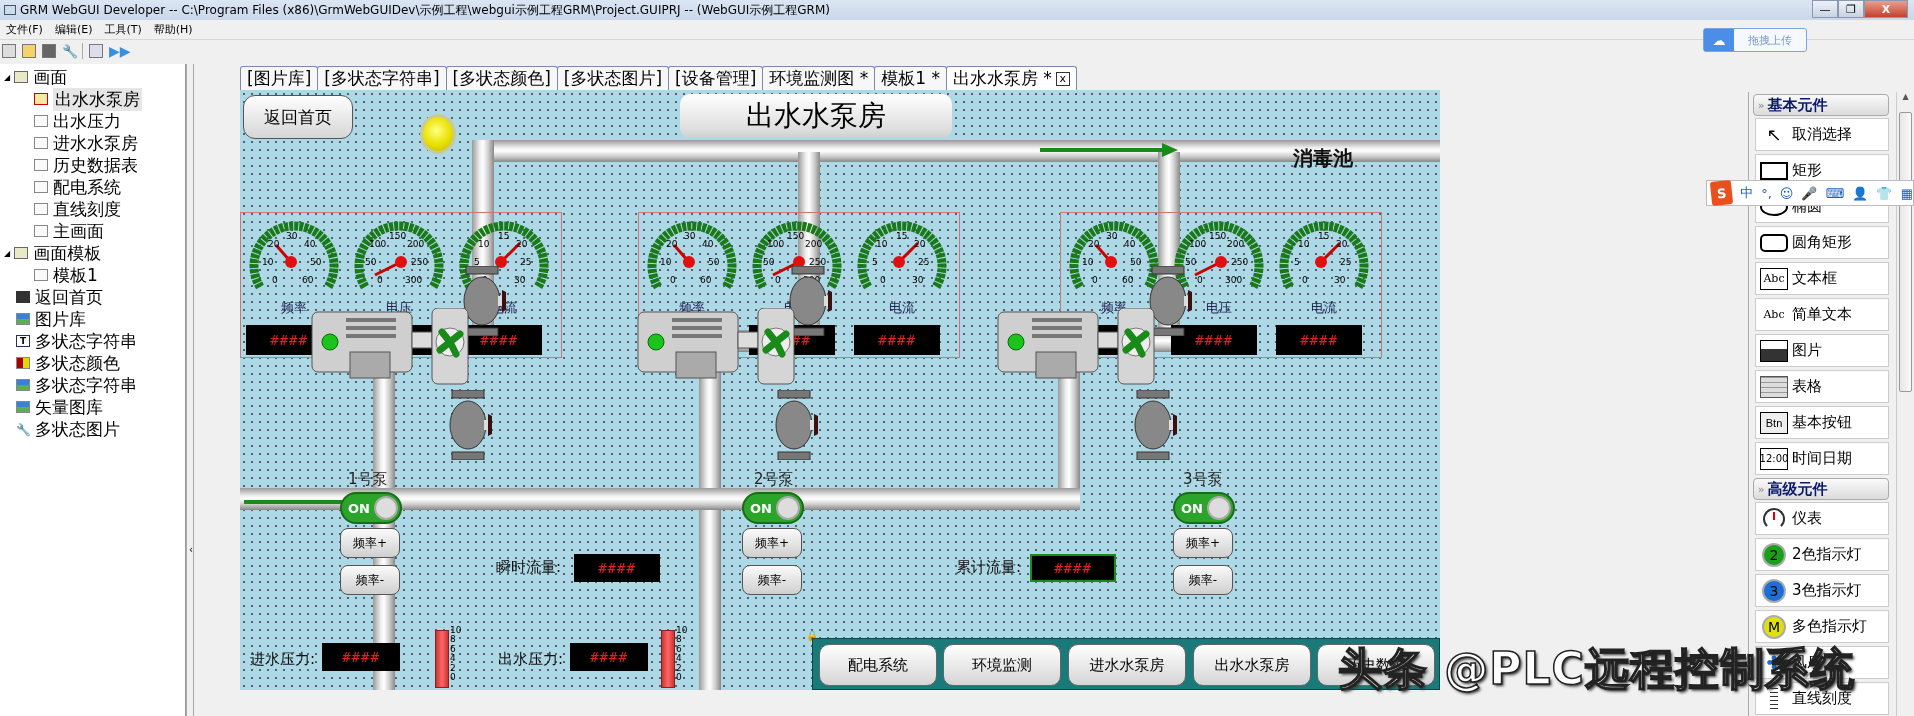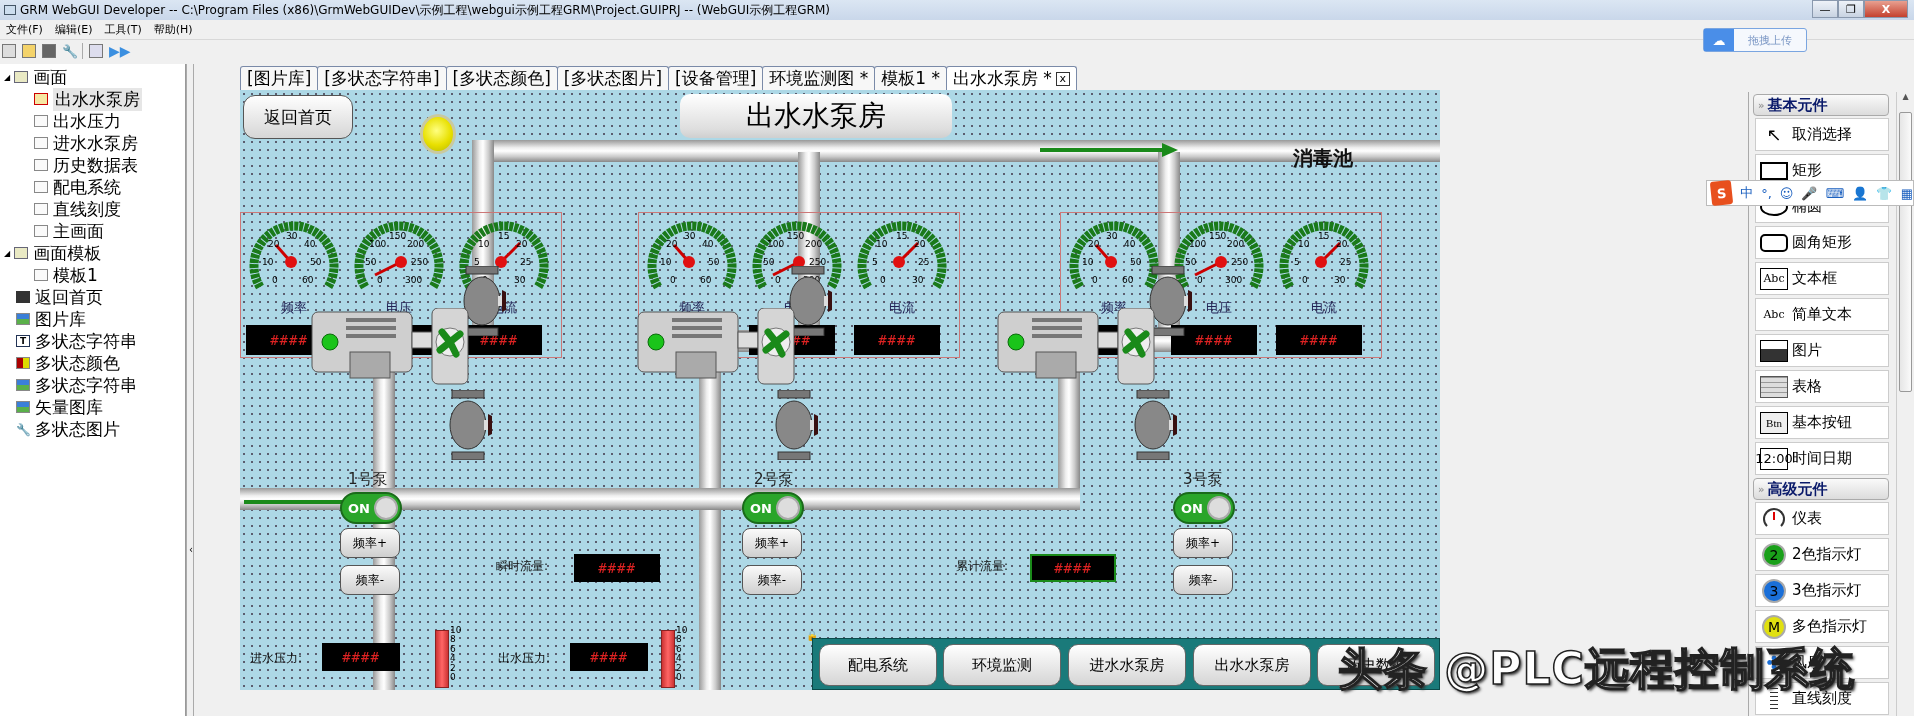--- a/index.html
+++ b/index.html
@@ -51,21 +51,21 @@
 .gauge svg{width:96px;height:84px}
 .gauge-lbl{position:absolute;width:96px;text-align:center;font-size:13px;color:#225}
 .led{position:absolute;width:86px;height:30px;background:#000;display:flex;align-items:center;justify-content:center;color:#d22;font-family:"DejaVu Sans Mono",monospace;font-size:14px;letter-spacing:1px}
 .led.green{border:2px solid #1a8a1a}
 .valve{position:absolute;width:44px;height:70px}
 .motor{position:absolute;width:160px;height:80px}
 .pump-label{position:absolute;font-size:15px;color:#222}
 .toggle{position:absolute;width:62px;height:32px;border-radius:16px;background:#2aa52a;border:2px solid #1a6a1a;display:flex;align-items:center;padding-left:6px;color:#fff;font-weight:bold;font-size:13px}
 .toggle .knob{position:absolute;right:2px;top:2px;width:24px;height:24px;border-radius:50%;background:#ddd;border:2px solid #aaa}
 .small-btn{position:absolute;width:60px;height:30px;border:1px solid #555;border-radius:8px;background:linear-gradient(#fafafa,#cfcfcf);font-size:12px;display:flex;align-items:center;justify-content:center}
-.flow-label{position:absolute;font-size:12px;color:#111}
+.flow-label{position:absolute;font-size:15px;color:#111}
 .scale{position:absolute;width:14px;height:58px;background:linear-gradient(90deg,#c33,#f66 50%,#c33);border:1px solid #822}
 .scale-ticks{position:absolute;font-size:9px;line-height:9.4px;font-family:"DejaVu Sans",sans-serif}
 .navbar{position:absolute;left:572px;top:548px;width:628px;height:52px;background:#1a7a7a;border:1px solid #0a4a4a}
 .nav-btn{position:absolute;top:5px;width:118px;height:42px;border:1px solid #666;border-radius:10px;background:linear-gradient(#fff,#d5d5d5);display:flex;align-items:center;justify-content:center;font-size:15px}
 .lock{position:absolute;left:566px;top:540px;font-size:10px;color:#a80}
 .toolbox{position:absolute;left:1748px;top:92px;width:146px;height:624px;background:#f0f0f0;border-left:1px solid #aaa}
 .tb-header{position:absolute;left:4px;width:136px;height:22px;border:1px solid #aaa;border-radius:4px;background:linear-gradient(#fafafa,#dcdcdc);color:#0a1a6a;font-weight:bold;font-size:15px;display:flex;align-items:center;padding-left:4px}
 .tb-header .chev{color:#999;font-size:10px;margin-right:3px}
 .tb-item{position:absolute;left:6px;width:134px;height:33px;border:1px solid #ccc;background:#fff;display:flex;align-items:center;padding-left:4px;font-size:15px;gap:4px}
 .tb-glyph{width:28px;height:22px;display:flex;align-items:center;justify-content:center;font-size:11px;flex-shrink:0}
@@ -575,25 +575,25 @@
     </div>
   <div class="tb-item" style="top:242px">
       <span class="tb-glyph" style="background:linear-gradient(#fff 40%,#333 40%);border:1px solid #000"></span>
       <span>图片</span>
     </div>
   <div class="tb-item" style="top:278px">
       <span class="tb-glyph" style="background:repeating-linear-gradient(#999 0 1px,#ddd 1px 5px);border:1px solid #555"></span>
       <span>表格</span>
     </div>
   <div class="tb-item" style="top:314px">
-      <span class="tb-glyph" style="border:1px solid #000;background:#eee;font-family:Liberation Serif, serif">Btn</span>
+      <span class="tb-glyph" style="border:1px solid #000;background:#eee;font-family:Liberation Sans, sans-serif">Btn</span>
       <span>基本按钮</span>
     </div>
   <div class="tb-item" style="top:350px">
-      <span class="tb-glyph" style="border:1px solid #000;font-size:13px">12:00</span>
+      <span class="tb-glyph" style="border:1px solid #000;font-size:10px">12:00</span>
       <span>时间日期</span>
     </div>
 
   <div class="tb-header" style="top:386px">
       <span class="chev">»</span>
       <span>高级元件</span>
     </div>
   <div class="tb-item" style="top:410px">
       <span class="tb-glyph">
         <span style="width:22px;height:22px;border:2px solid #333;border-bottom-color:transparent;border-radius:50%;display:block;position:relative">

